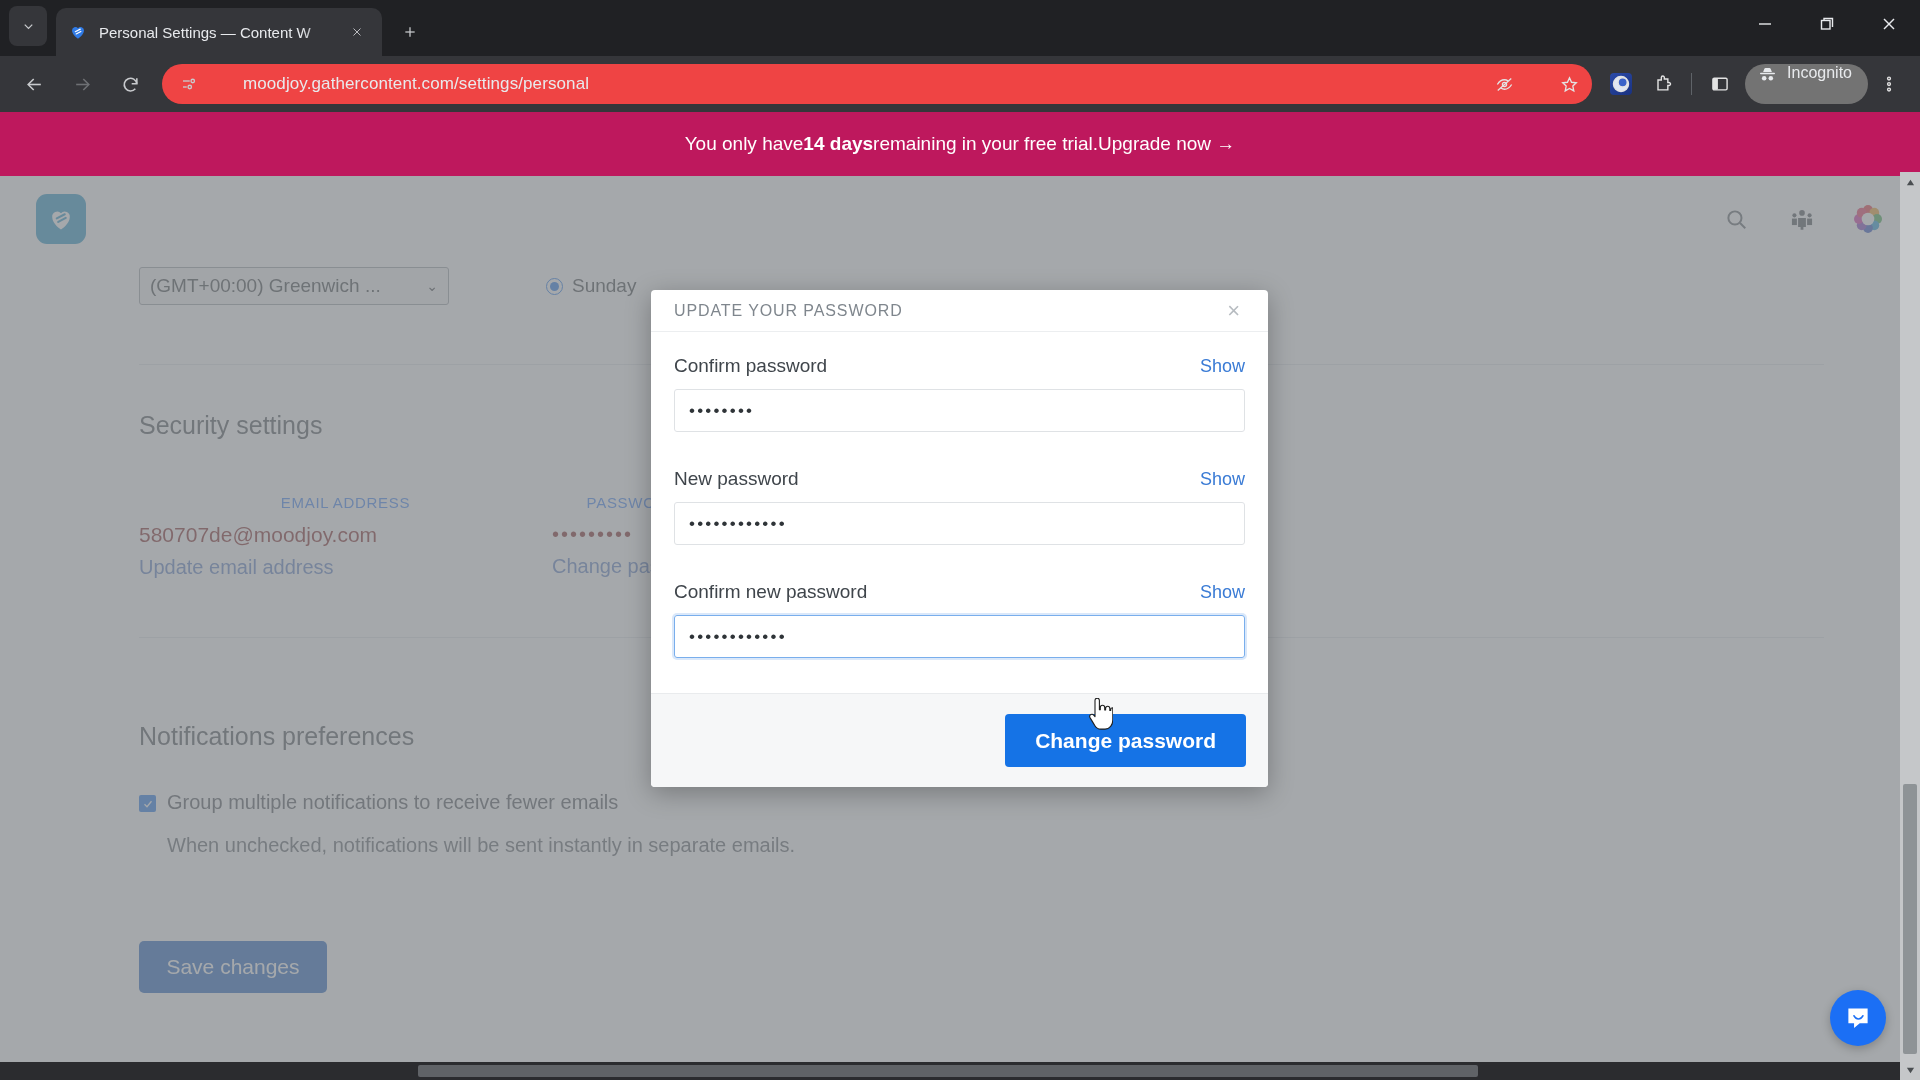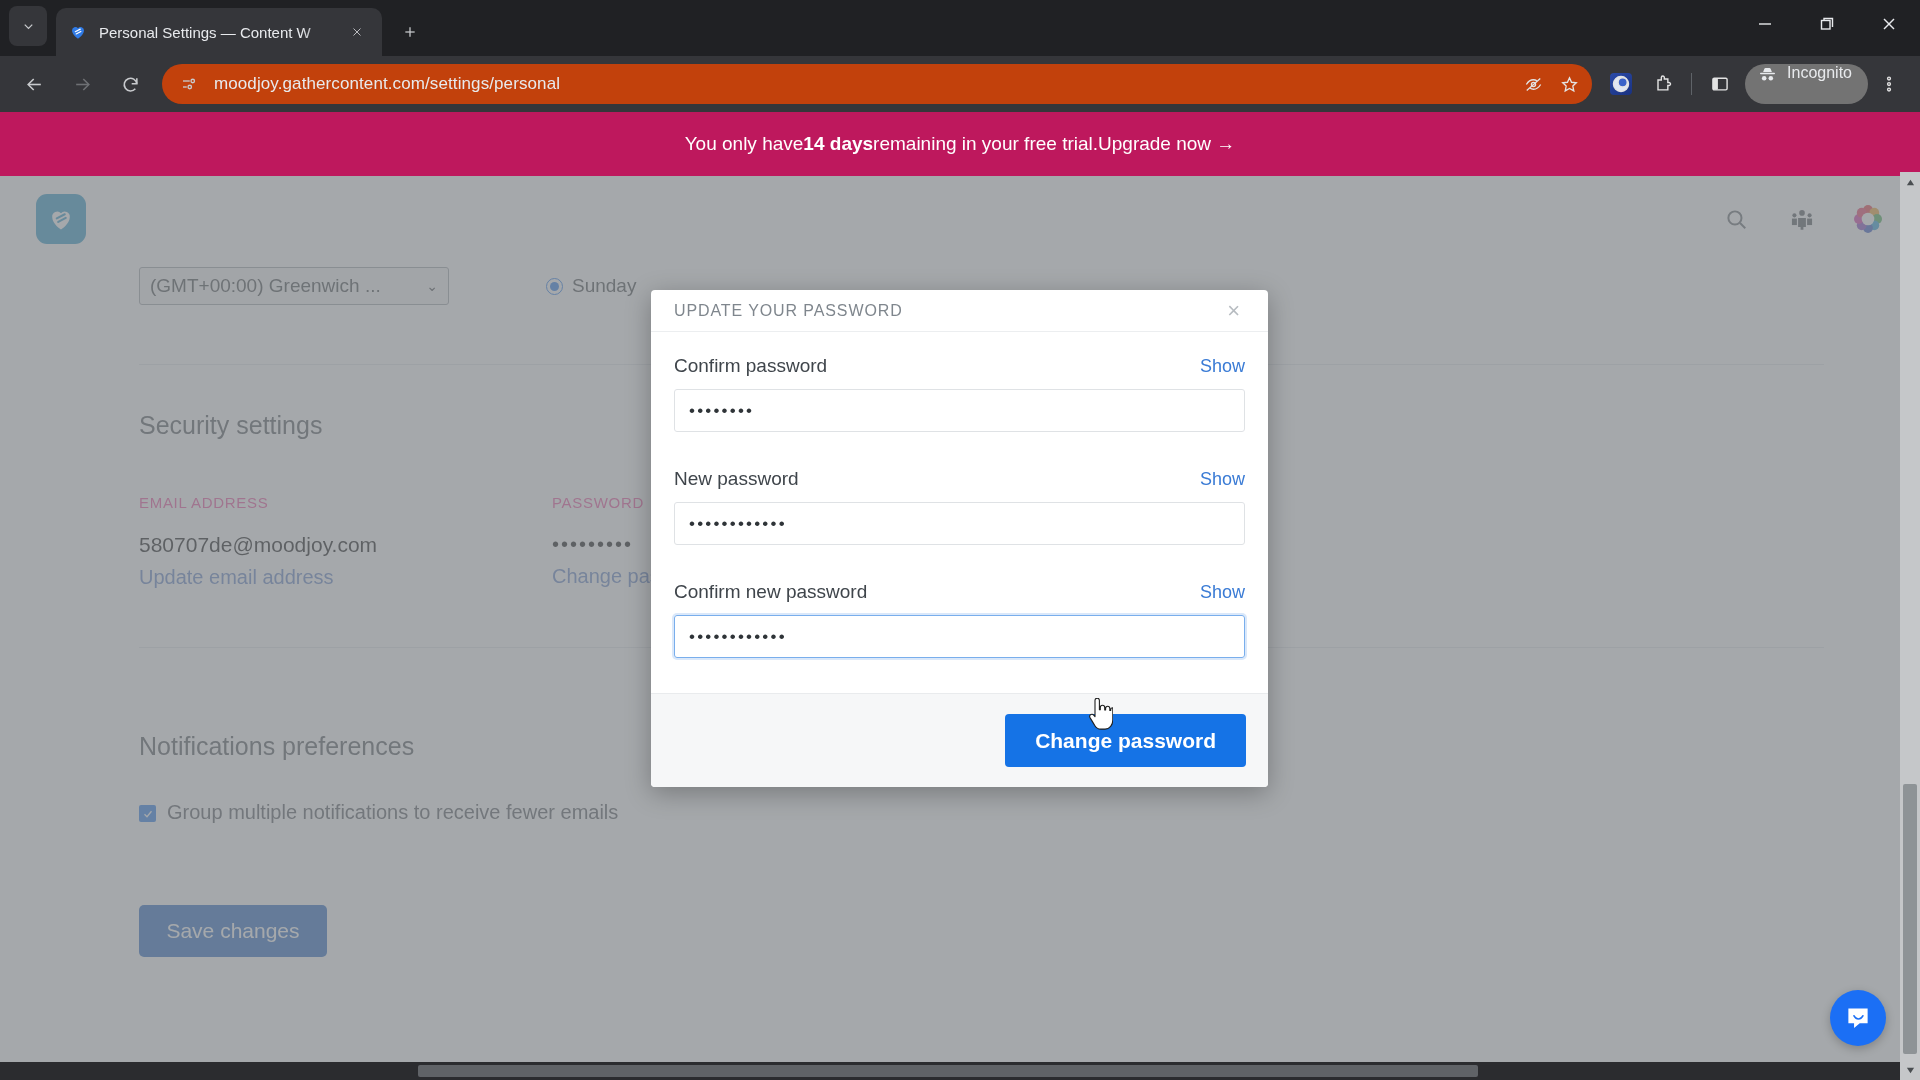--- a/index.html
+++ b/index.html
@@ -73,23 +73,23 @@
   }
   .navbtn {
     width: 40px; height: 40px; border-radius: 50%;
     display: flex; align-items: center; justify-content: center;
     margin: 0 4px; flex: 0 0 40px;
   }
   .navbtn svg { width: 19px; height: 19px; fill:none; stroke: #c8cacd; stroke-width: 2; }
   .navbtn.disabled svg { stroke: #6e7074; }
 
   .omnibox {
-    flex: 1; height: 40px; background: #c2410c;
+    flex: 1; height: 40px; background: #ef4444;
     border-radius: 20px; display: flex; align-items: center;
-    padding: 0 6px 0 16px; margin: 0 8px;
+    padding: 0 6px 0 16px; margin: 0 8px; gap: 29px;
   }
   .omni-lead { width: 22px; height: 22px; display:flex; align-items:center; justify-content:center; margin-right: 14px;}
   .omni-url { flex: 1; color: #e8eaed; font-size: 17px; letter-spacing: .1px; }
   .omni-icon { width: 34px; height: 34px; border-radius: 50%; display:flex; align-items:center; justify-content:center; margin-left: 2px;}
   .omni-icon svg { width: 19px; height: 19px; fill:none; stroke:#e3e3e3; stroke-width: 1.7;}
 
   .tb-right { display: flex; align-items: center; }
   .tb-btn { width: 42px; height: 42px; border-radius: 50%; display:flex; align-items:center; justify-content:center; }
   .tb-btn svg { width: 20px; height: 20px; fill:none; stroke:#e3e3e3; stroke-width:1.7; }
   .tb-sep { width: 1px; height: 22px; background: #5f6368; margin: 0 7px; }
@@ -142,22 +142,22 @@
   }
   .radio-lbl { margin-left: 9px; font-size: 19px; color: #3c4043; }
 
   .hr { height: 1px; background: #e3e6e8; margin: 58px 96px 0 0; }
 
   .h2 { font-size: 25px; color: #4a4f55; font-weight: 400; margin-top: 46px; }
 
   .coltable { display: flex; margin-top: 54px; }
   .col { }
   .col.email { width: 413px; }
-  .collabel { font-size: 15px; letter-spacing: .7px; color: #ec4899; }
-  .colvalue { font-size: 21px; color: #000000; margin-top: 22px; }
+  .collabel { font-size: 15px; letter-spacing: .7px; color: #3b82f6; text-align: center; }
+  .colvalue { font-size: 21px; color: #7f1d1d; margin-top: 12px; }
   .colvalue.dots { letter-spacing: 2px; font-size: 20px; }
   .collink { font-size: 20px; color: #5b7fc4; margin-top: 9px; }
 
   .h2b { margin-top: 84px; }
 
   .checkrow { display:flex; align-items: flex-start; margin-top: 40px; }
   .cbox {
     width: 17px; height: 17px; border-radius: 2px; background: #1a73e8;
     display: flex; align-items: center; justify-content: center; margin-top: 4px;
   }
@@ -482,20 +482,21 @@
         <div class="h2 h2b">Notifications preferences</div>
 
         <div class="checkrow">
           <span class="cbox">
             <svg viewBox="0 0 24 24">
                 <polyline points="5,12.5 10,17.5 19,6.5"></polyline>
               </svg>
           </span>
           <span class="checktext">
             <div class="l1">Group multiple notifications to receive fewer emails</div>
+            <div class="l2">When unchecked, notifications will be sent instantly in separate emails.</div>
           </span>
         </div>
 
         <div class="savebtn">Save changes</div>
       </div>
 
       <div class="dim"></div>
     </div>
 
     <div class="modal">

